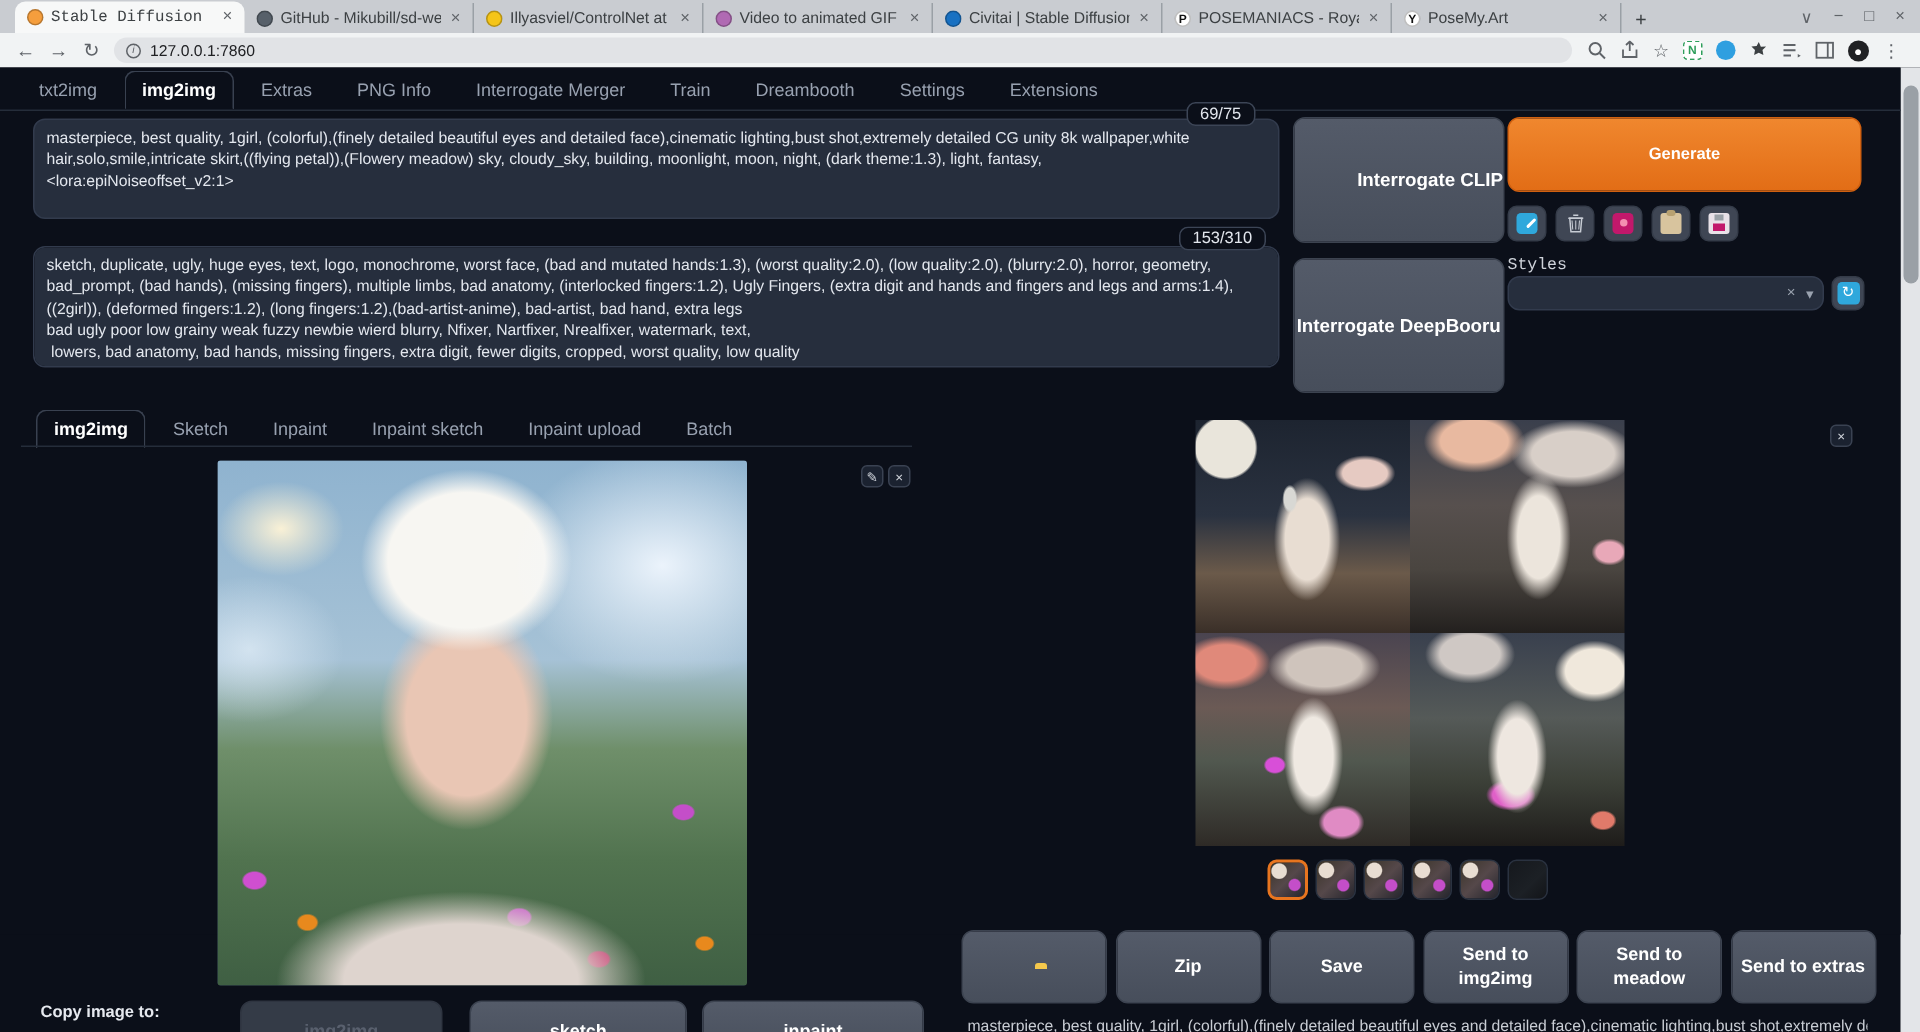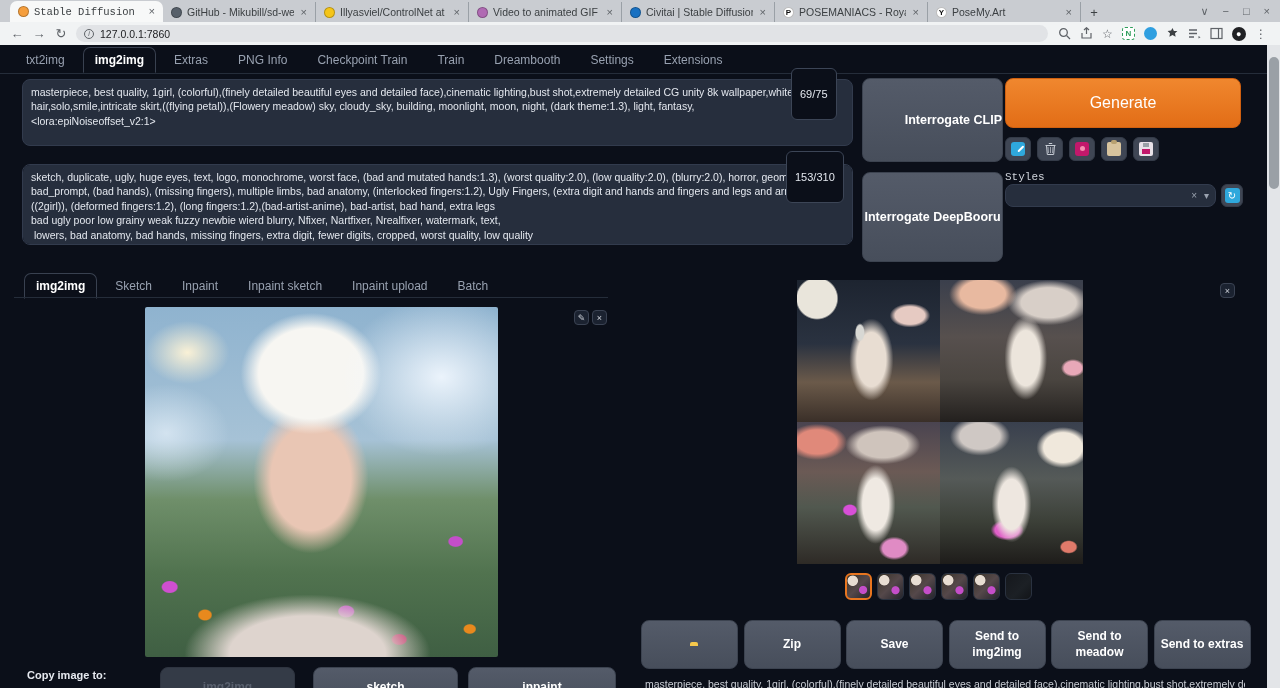--- a/index.html
+++ b/index.html
@@ -32,24 +32,24 @@
   .page-scrollbar .sthumb { position:absolute; left:1.5px; top:12px; width:10px; height:132px; background:#9aa0a6; border-radius:5px; }
 
   
   .webui { position:absolute; left:0; top:45px; width:1267px; height:578px; background:#0b0f19; color:#e6e9ef; }
   .navtabs { position:absolute; left:14px; top:2px; height:26px; display:flex; gap:6px; align-items:flex-end; font-size:12px; }
   .ntab { padding:5px 11px; color:#98a1b0; cursor:pointer; border:1px solid transparent; }
   .ntab.active { color:#fff; font-weight:bold; background:#0b0f19; border:1px solid #394150; border-bottom-color:#0b0f19; border-radius:7px 7px 0 0; }
   .navline { position:absolute; left:0; top:28px; width:1267px; height:1px; background:#252d3a; }
 
   textarea.prompt { position:absolute; background:#262e3d; border:1px solid #323b4d; border-radius:8px; color:#e3e7ee; font-family:"Liberation Sans",sans-serif; font-size:10.5px; line-height:1.38; padding:5px 8px; resize:none; outline:none; }
-  .tokbadge { position:absolute; background:#0b0f19; border:1px solid #3c4556; border-radius:6px; color:#e3e7ee; font-size:11px; padding:19px 8px; z-index:3;text-align:right; }
+  .tokbadge { position:absolute; background:#0b0f19; border:1px solid #3c4556; border-radius:6px; color:#e3e7ee; font-size:11px; padding:1px 8px; z-index:3;text-align:right; }
 
   .btn-gray { background:linear-gradient(180deg,#545b69,#474e5b); border:1px solid #3c4350; border-radius:8px; color:#fff; font-weight:bold; font-family:"Liberation Sans",sans-serif; cursor:pointer; }
-  .btn-generate { position:absolute; left:1005px; top:33px; width:236px; height:50px; background:linear-gradient(180deg,#f0872e,#e26d16); border:1px solid #d06010; border-radius:8px; color:#fff; font-weight:normal; font-size:16px; cursor:pointer; }
+  .btn-generate { position:absolute; left:1005px; top:33px; width:236px; height:50px; background:linear-gradient(180deg,#f0872e,#e26d16); border:1px solid #d06010; border-radius:8px; color:#fff; font-weight:bold; font-size:11px; cursor:pointer; }
 
   .tool-row { position:absolute; left:1005px; top:92px; display:flex; gap:6px; }
   .toolbtn { width:26px; height:24px; background:#3f4654; border:1px solid #343b48; border-radius:6px; display:flex; align-items:center; justify-content:center; cursor:pointer; }
   .tico { width:14px; height:14px; border-radius:3px; position:relative; }
   .tico.paste { background:#2fa8dc; }
   .tico.paste::after { content:""; position:absolute; left:3px; top:3px; width:8px; height:2px; background:#fff; transform:rotate(-45deg) translateY(4px); border-radius:1px; }
   .tico.card { background:#c2186b; }
   .tico.card::after { content:""; position:absolute; left:4.5px; top:4px; width:5px; height:5px; border-radius:50%; background:#f48fb1; }
   .tico.clip { background:#d8c49e; border-radius:2px; }
   .tico.clip::after { content:""; position:absolute; left:4px; top:-2px; width:6px; height:4px; background:#b8a171; border-radius:2px; }
@@ -231,21 +231,21 @@
     <div class="sthumb"></div>
   </div>
 
 <div class="webui">
 
   <div class="navtabs">
     <span class="ntab">txt2img</span>
     <span class="ntab active">img2img</span>
     <span class="ntab">Extras</span>
     <span class="ntab">PNG Info</span>
-    <span class="ntab">Checkpoint Train</span>
+    <span class="ntab">Interrogate Merger</span>
     <span class="ntab">Train</span>
     <span class="ntab">Dreambooth</span>
     <span class="ntab">Settings</span>
     <span class="ntab">Extensions</span>
   </div>
   <div class="navline"></div>
 
   <span class="tokbadge" style="left:791px; top:23px;">69/75</span>
   <textarea class="prompt" style="left: 22px; top: 34px; width: 831px; height: 67px;" spellcheck="false">masterpiece, best quality, 1girl, (colorful),(finely detailed beautiful eyes and detailed face),cinematic lighting,bust shot,extremely detailed CG unity 8k wallpaper,white hair,solo,smile,intricate skirt,((flying petal)),(Flowery meadow) sky, cloudy_sky, building, moonlight, moon, night, (dark theme:1.3), light, fantasy,
 &lt;lora:epiNoiseoffset_v2:1&gt;</textarea>

